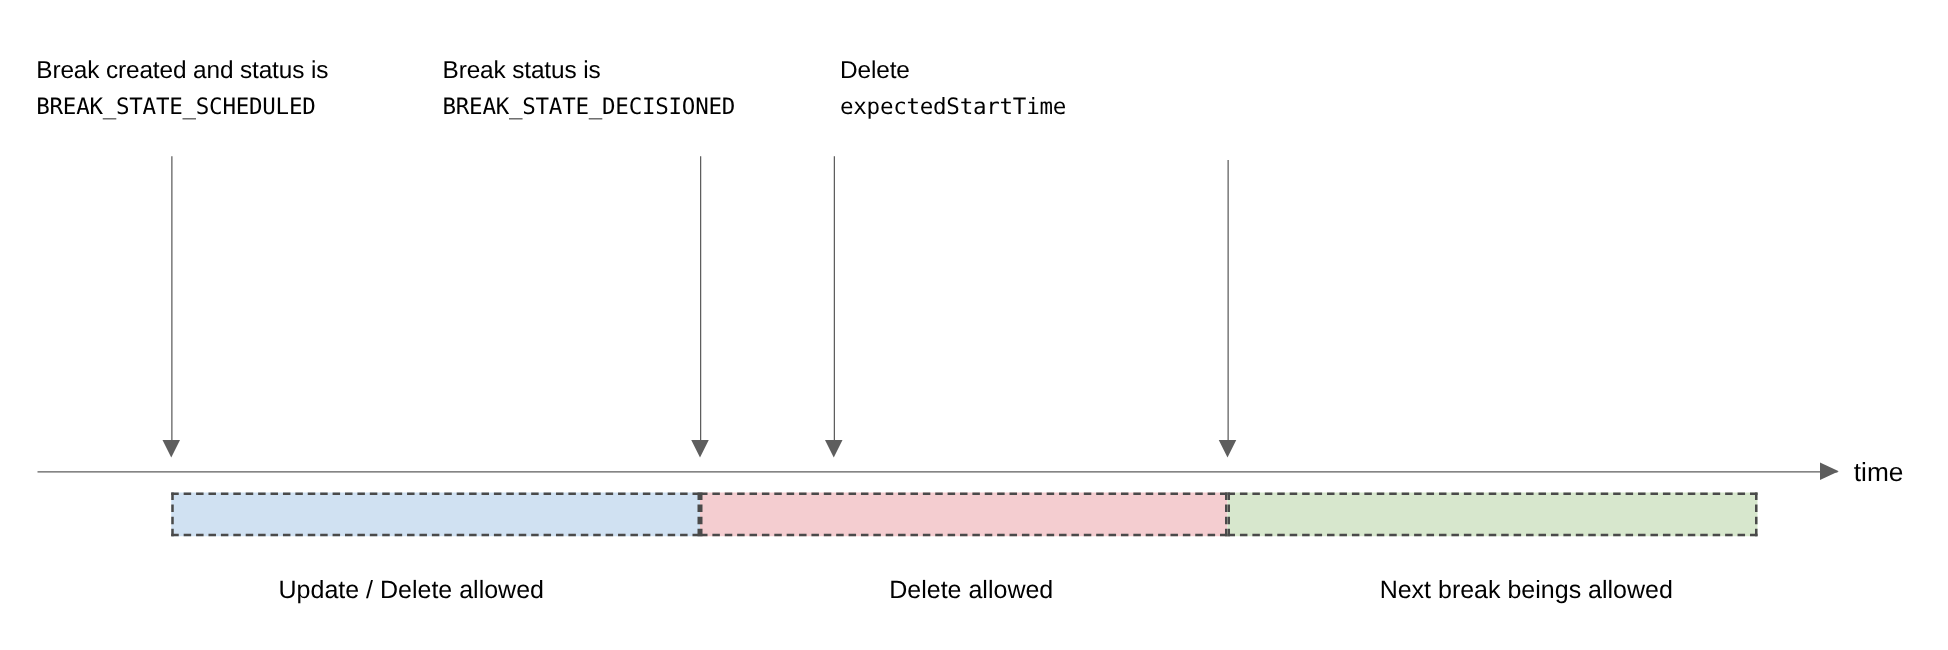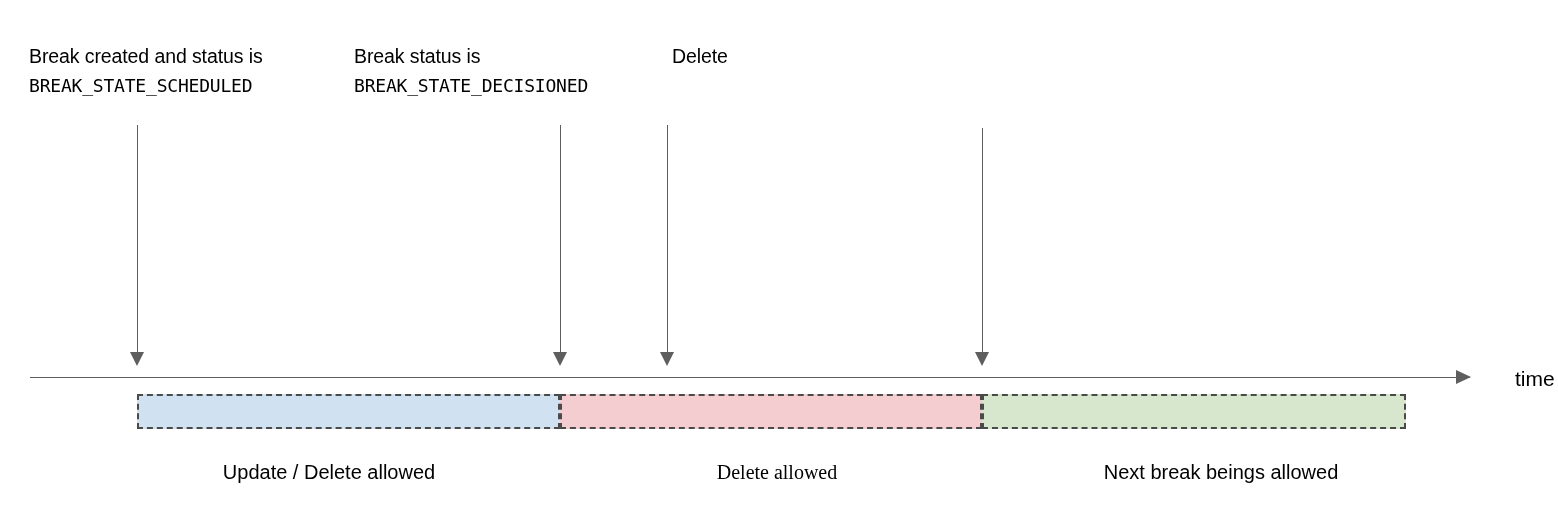--- a/index.html
+++ b/index.html
@@ -102,40 +102,41 @@
     <div class="ln-mono">BREAK_STATE_SCHEDULED</div>
   </div>
 
   <div class="annotation" style="left:354px; top:42px;">
     <div class="ln-sans">Break status is</div>
     <div class="ln-mono">BREAK_STATE_DECISIONED</div>
   </div>
 
   <div class="annotation" style="left:672px; top:42px;">
     <div class="ln-sans">Delete</div>
+    <div class="ln-mono">expectedStartTime</div>
   </div>
 
 
   <div class="vline" style="left:137px; top:125px; height:228px;"></div>
   <div class="vhead" style="left:130px; top:352px;"></div>
 
   <div class="vline" style="left:560px; top:125px; height:228px;"></div>
   <div class="vhead" style="left:553px; top:352px;"></div>
 
   <div class="vline" style="left:667px; top:125px; height:228px;"></div>
   <div class="vhead" style="left:660px; top:352px;"></div>
 
   <div class="vline" style="left:982px; top:128px; height:225px;"></div>
   <div class="vhead" style="left:975px; top:352px;"></div>
 
   <div id="axis-line" style="left:30px; top:377px; width:1440px;"></div>
   <div id="axis-head" style="left:1456px; top:370px;"></div>
-  <div id="axis-label" style="left:1515px; top:367px;">time</div>
+  <div id="axis-label" style="left:1483px; top:367px;">time</div>
 
   <div class="bar" style="left:137px; top:394px; width:423px; height:35px; background:#d0e1f2;"></div>
   <div class="bar" style="left:560px; top:394px; width:422px; height:35px; background:#f4cdd0;"></div>
   <div class="bar" style="left:982px; top:394px; width:424px; height:35px; background:#d7e7cd;"></div>
 
   <div class="caption" style="left:329px; top:461px;">Update / Delete allowed</div>
-  <div class="caption" style="left:777px; top:461px;font-family:Liberation Serif, serif;">Delete allowed</div>
+  <div class="caption" style="left:777px; top:461px;">Delete allowed</div>
   <div class="caption" style="left:1221px; top:461px;">Next break beings allowed</div>
 
 </div>
 
 </body></html>

